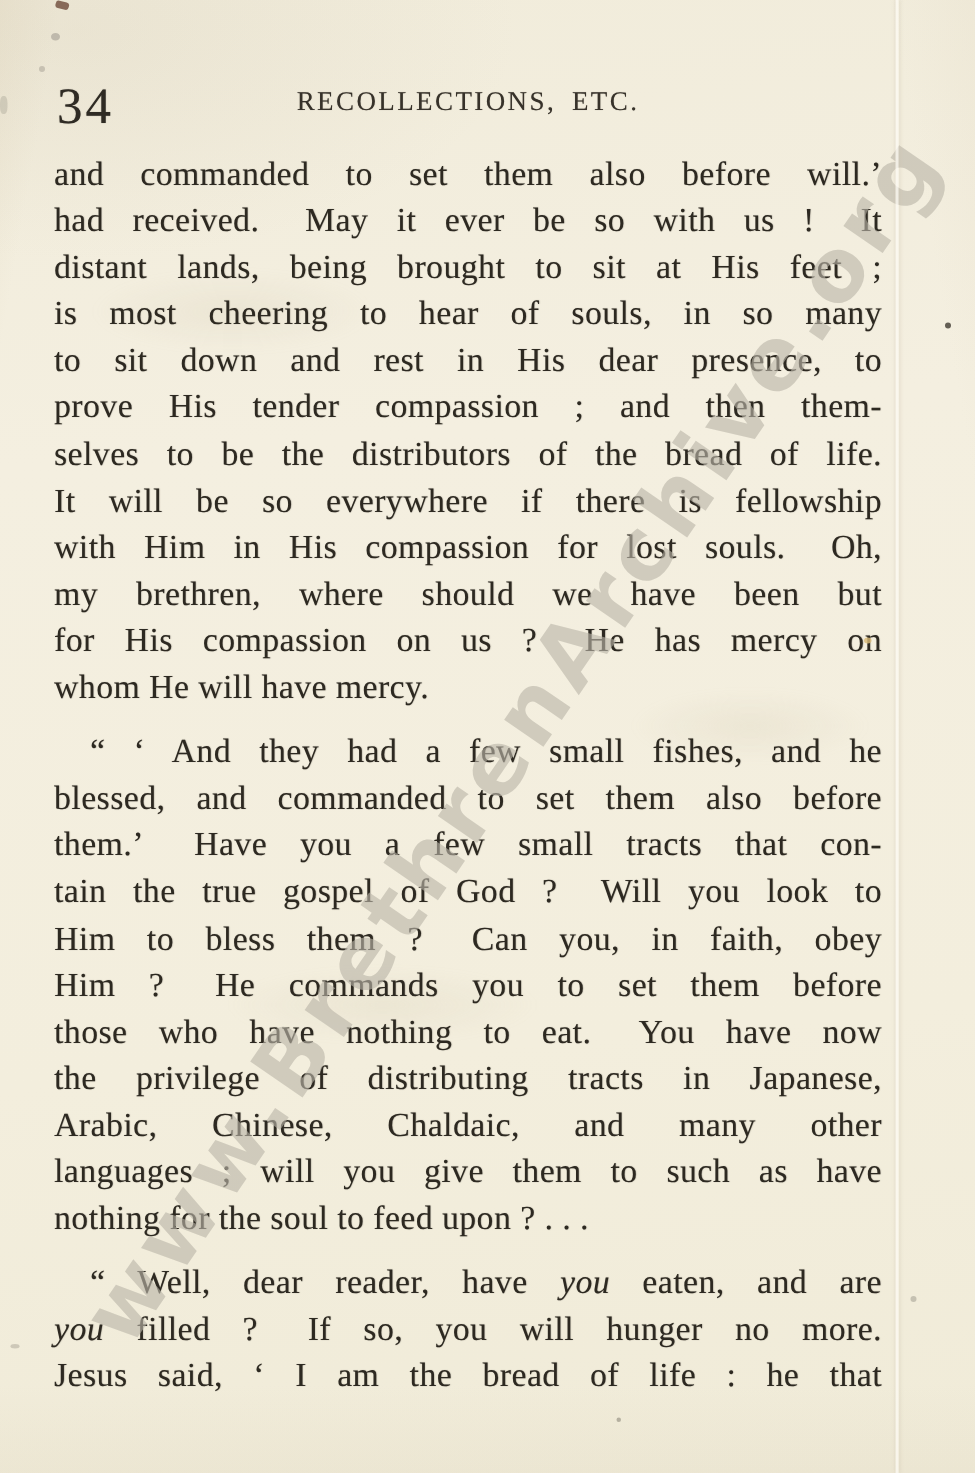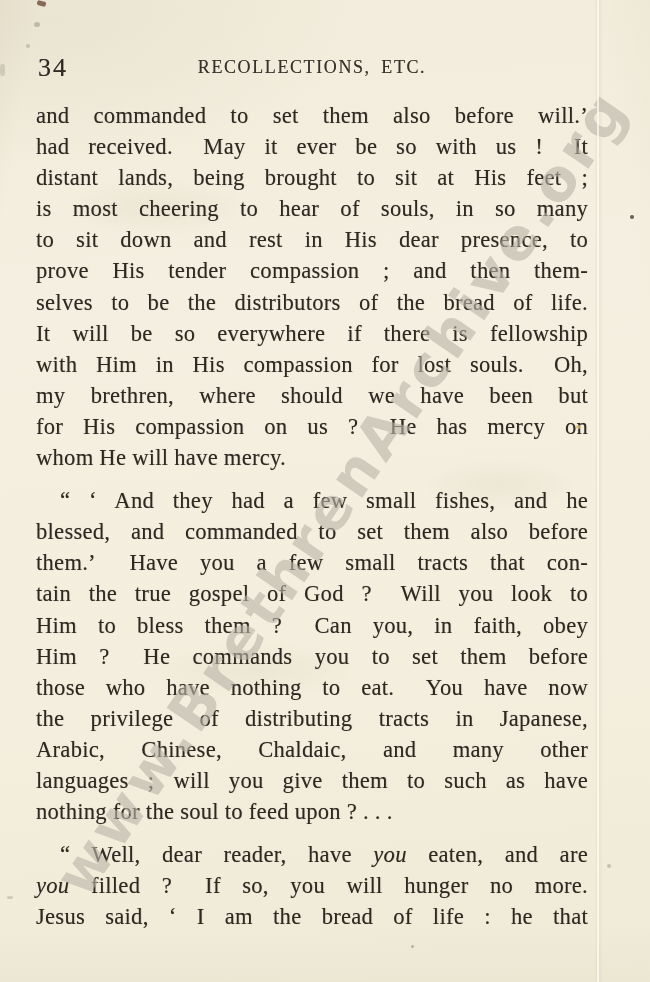--- a/index.html
+++ b/index.html
@@ -24,21 +24,21 @@
       radial-gradient(ellipse 420px 220px at 8% 2%, rgba(188,176,150,0.14), rgba(188,176,150,0) 70%),
       linear-gradient(0deg, rgba(196,184,156,0.10), rgba(196,184,156,0) 6%);
   }
   .page-edge-line {
     position: absolute; left: 597px; top: 0; width: 2px; height: 982px;
     background: rgba(252,250,243,0.75);
     box-shadow: 1.5px 0 2.5px rgba(206,196,174,0.35), -1px 0 1.5px rgba(210,200,178,0.25);
   }
   .pageno {
     position: absolute; left: 38px; top: 53px;
-    font-size: 26px; letter-spacing: 2px; color: #2f2b24;
+    font-size: 34px; letter-spacing: 2px; color: #2f2b24;
     text-shadow: 0 0 0.6px rgba(47,43,36,0.55);
   }
   .running-header {
     position: absolute; left: 36px; top: 57px; width: 552px;
     text-align: center;
     font-size: 18px; letter-spacing: 1.6px; color: #37322a;
     text-shadow: 0 0 0.5px rgba(55,50,42,0.5);
   }
   .textblock {
     position: absolute; left: 36px; top: 100px; width: 552px;

